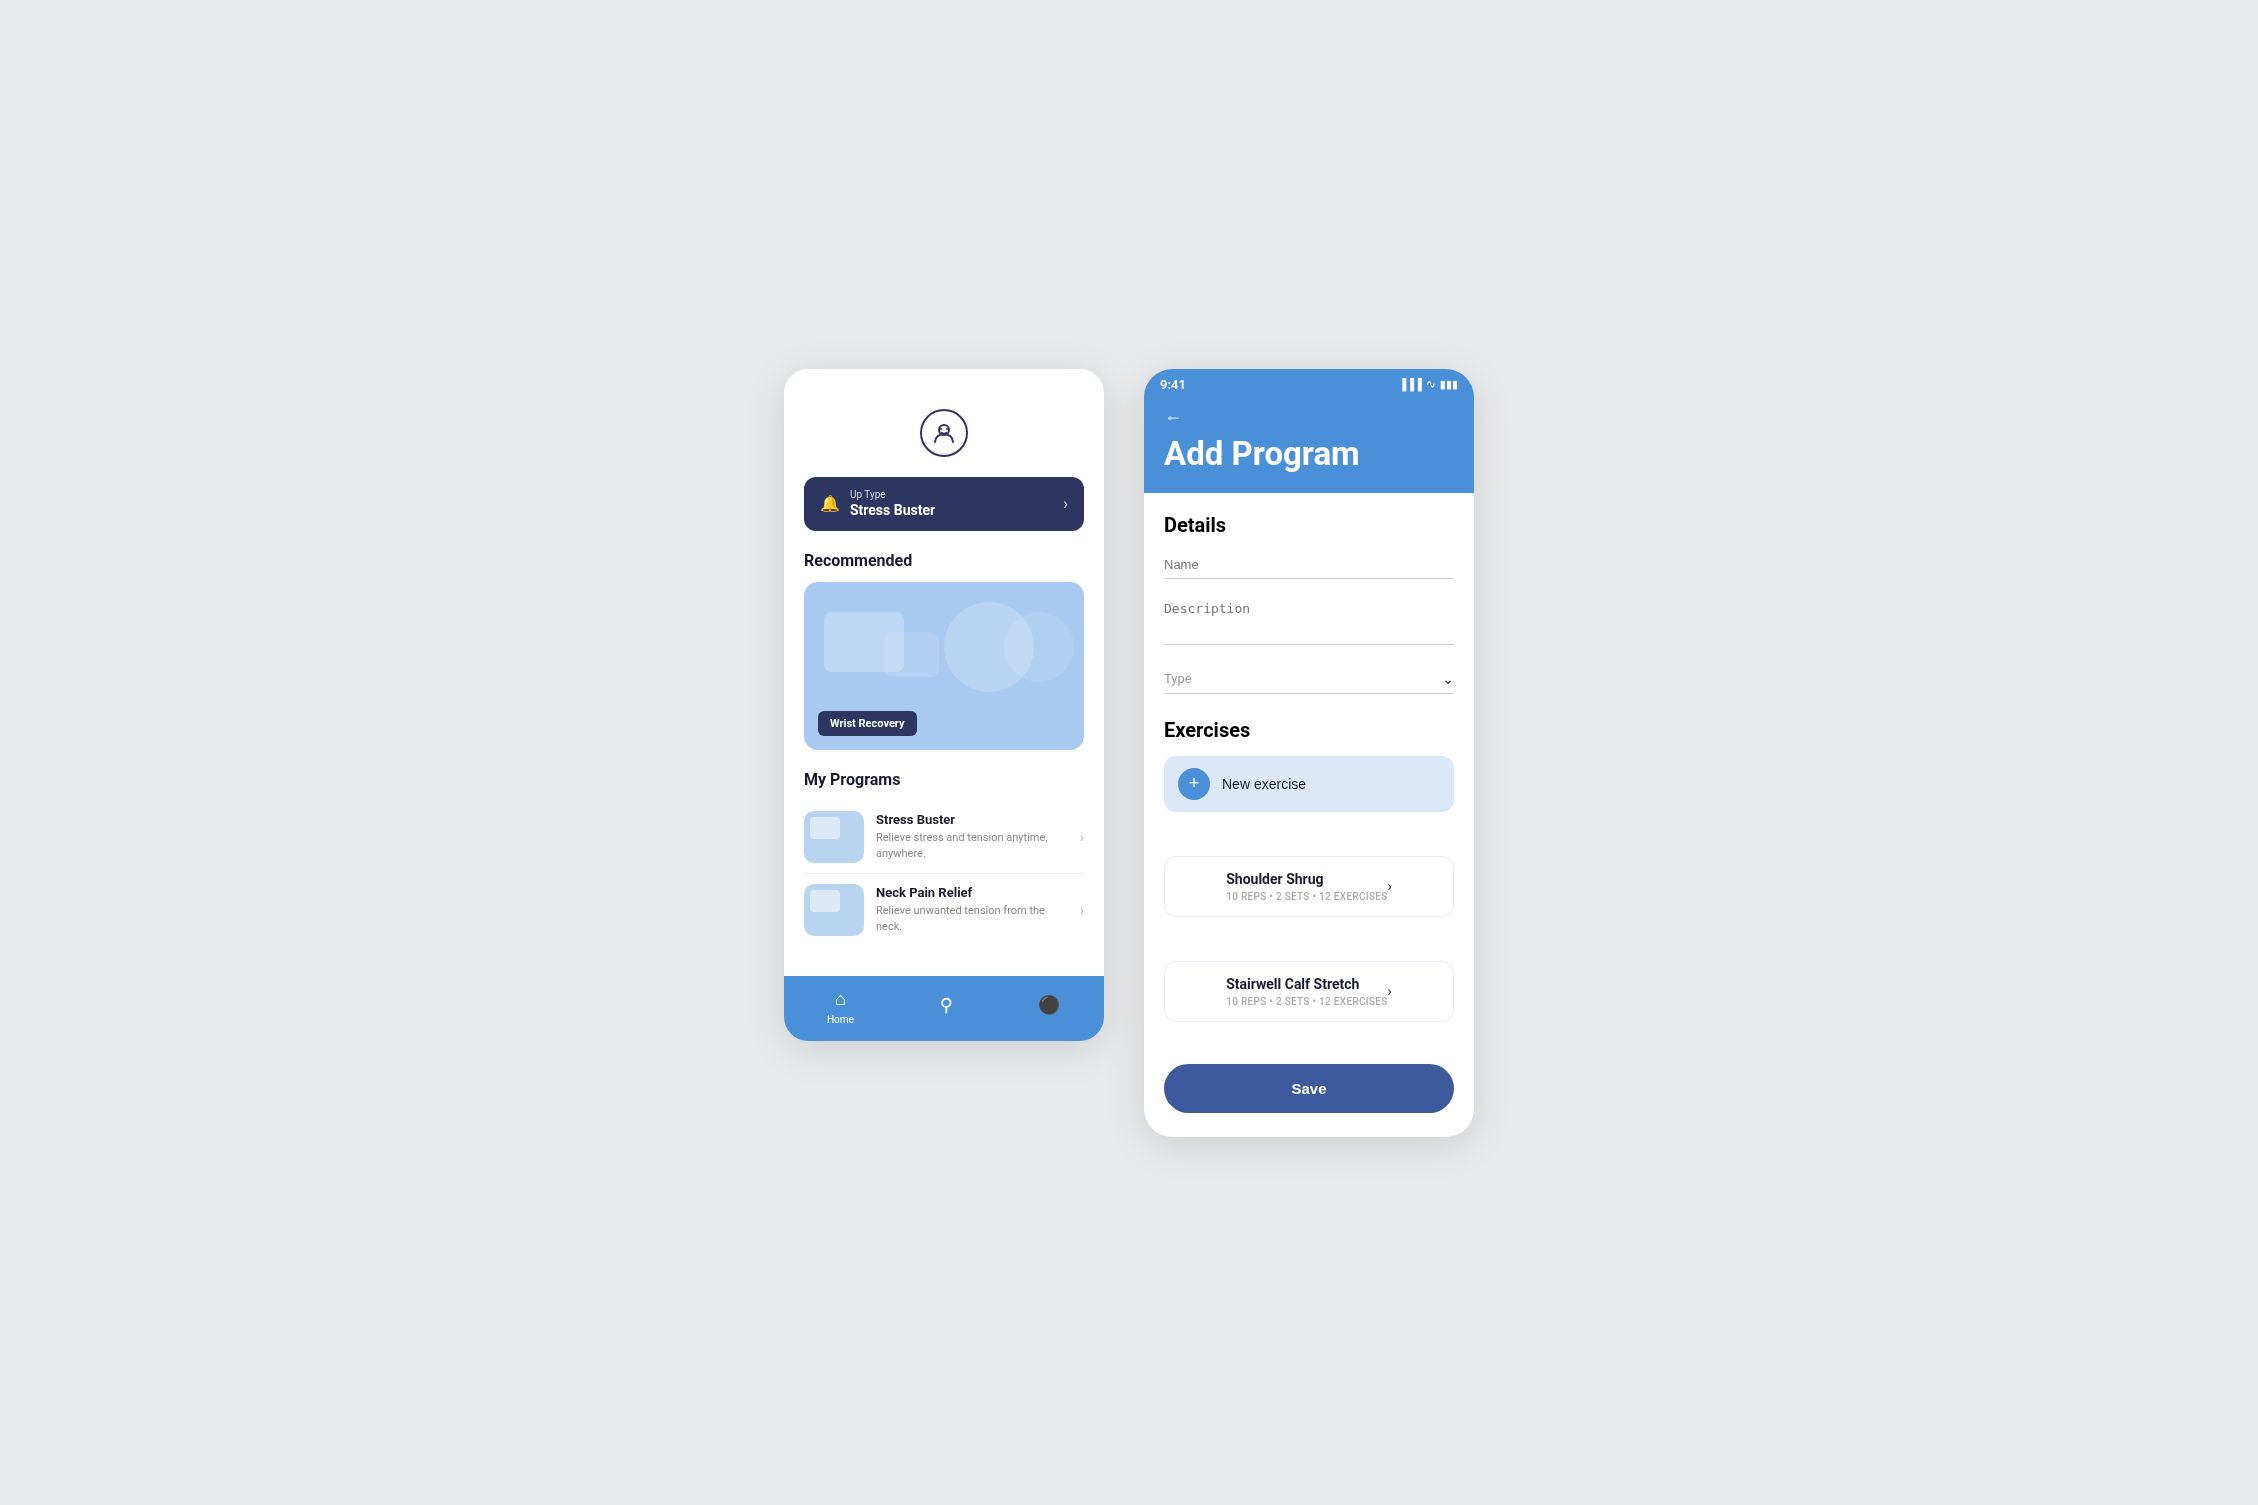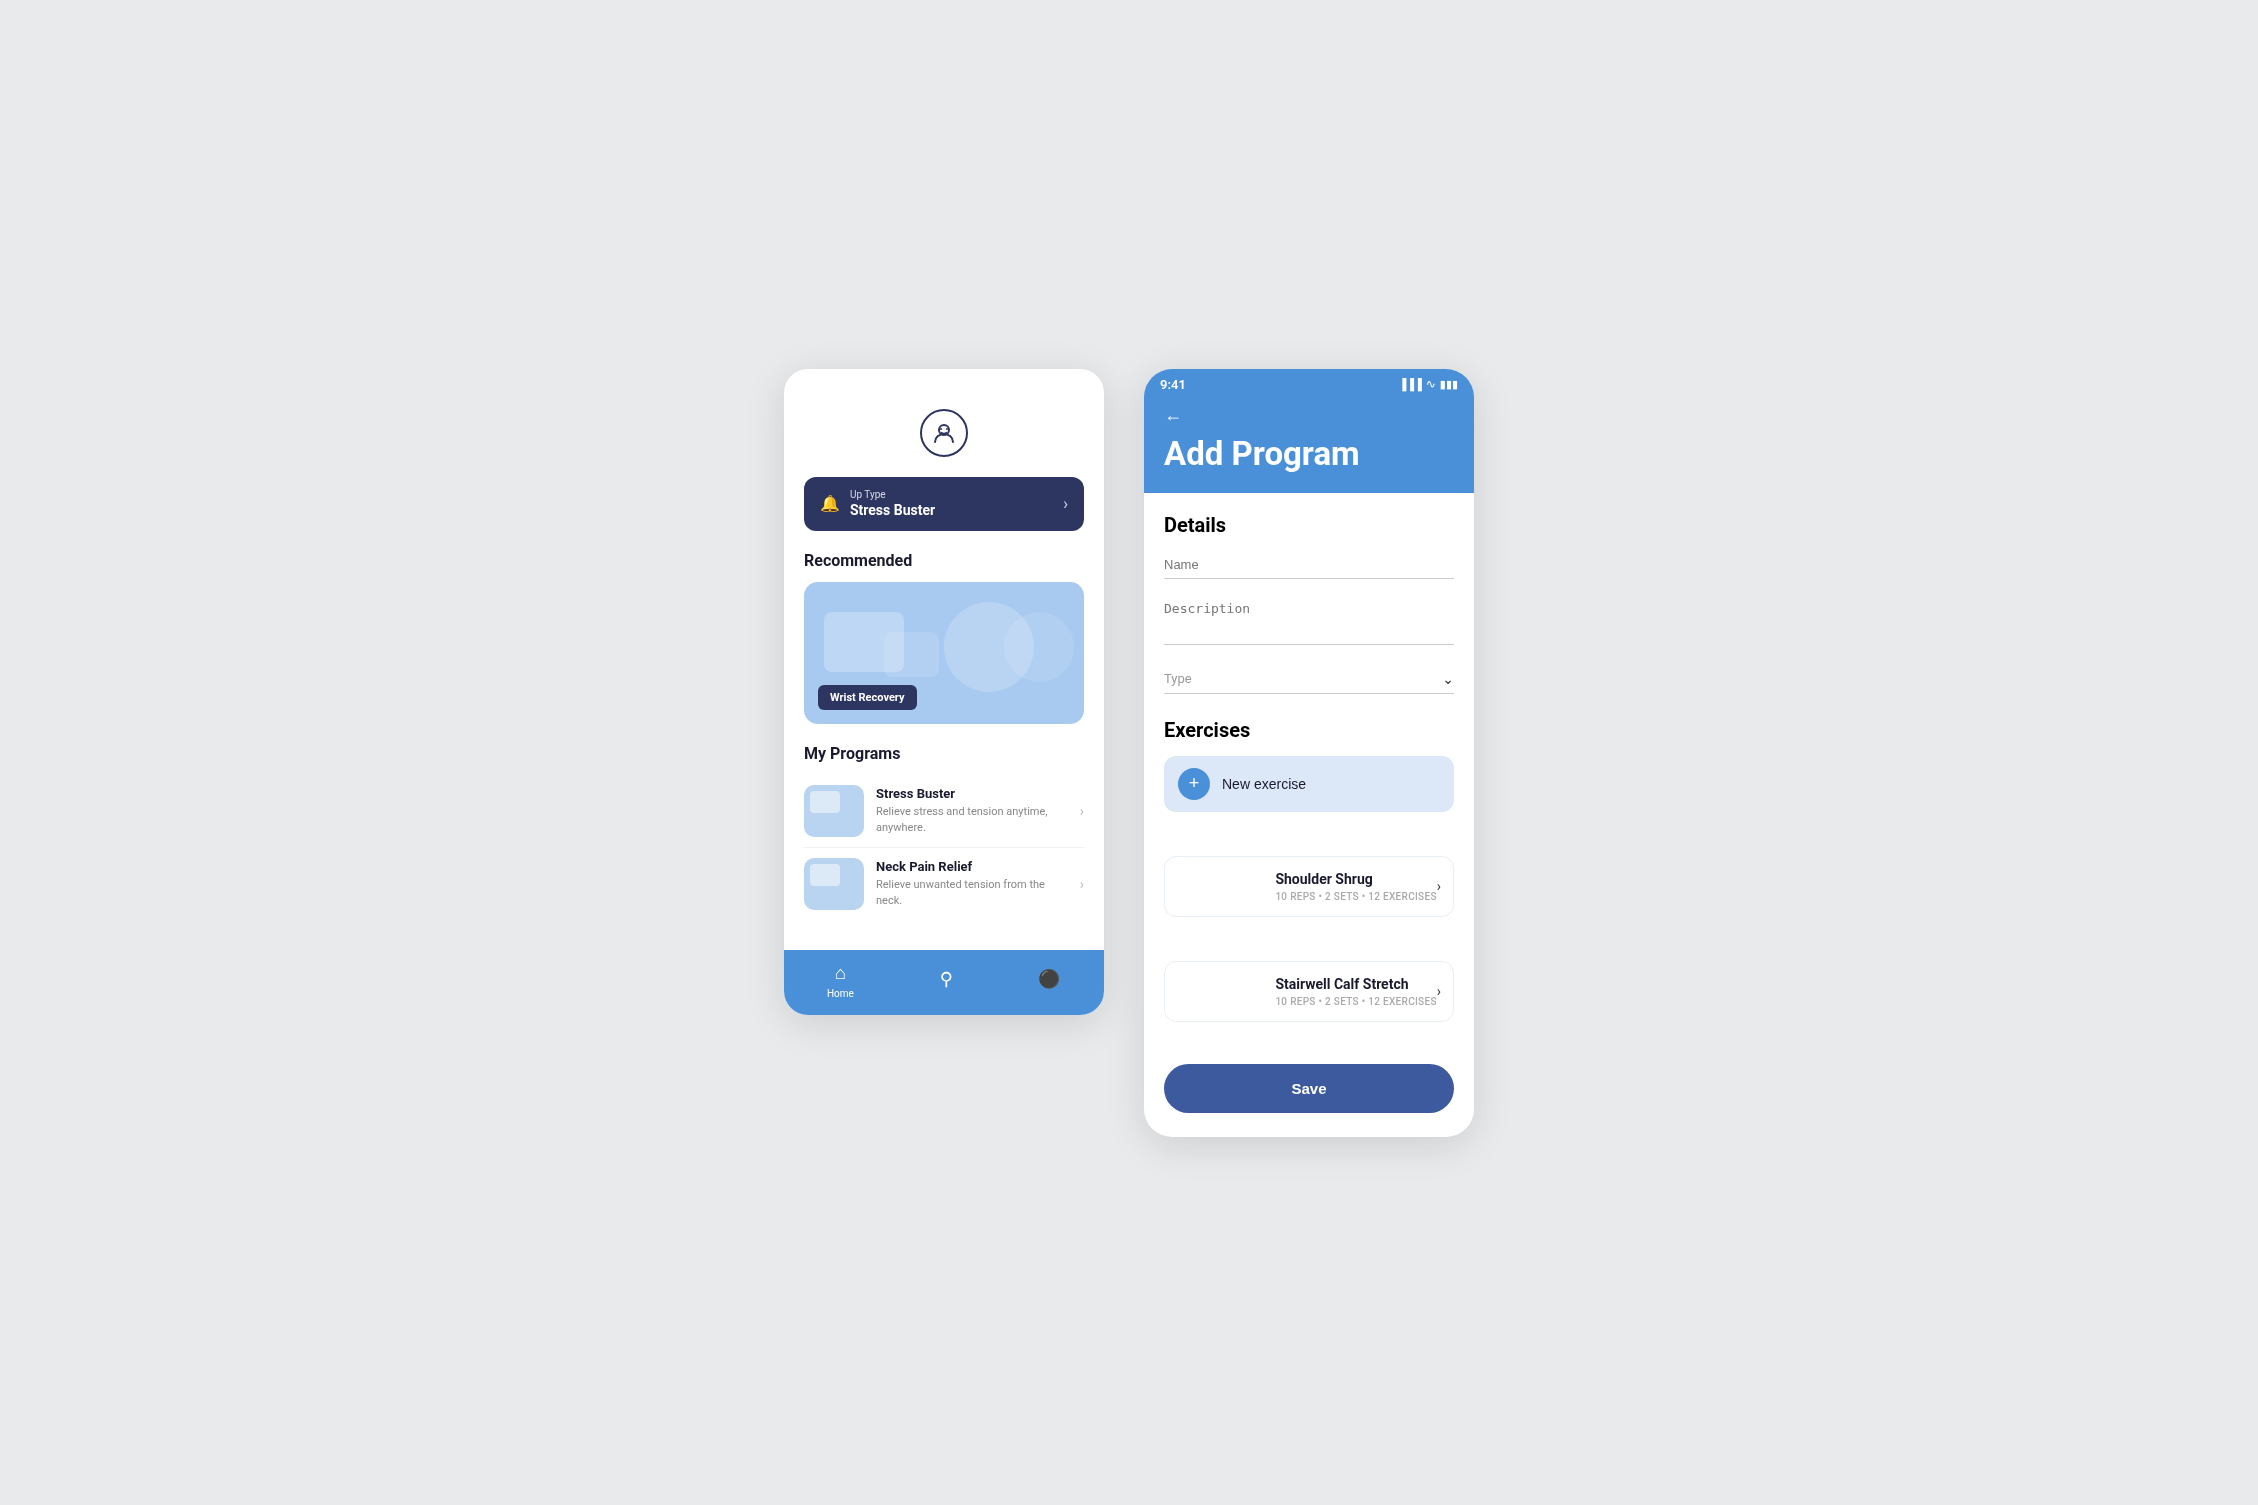--- a/index.html
+++ b/index.html
@@ -79,21 +79,21 @@
     }
     .section-title {
       font-size: 16px;
       font-weight: 700;
       color: #1a1a2e;
       margin-bottom: 12px;
     }
     .recommended-card {
       background: #a8caf0;
       border-radius: 14px;
-      height: 142px;
+      height: 168px;
       position: relative;
       margin-bottom: 20px;
       overflow: hidden;
     }
     .rec-card-bg-rect {
       position: absolute;
       background: rgba(255,255,255,0.25);
       border-radius: 8px;
     }
     .rec-card-bg-circle {
@@ -310,21 +310,21 @@
       font-size: 14px;
       font-weight: 400;
       color: #1a1a2e;
     }
     .exercise-card {
       background: #fff;
       border: 1.5px solid #e8eef5;
       border-radius: 12px;
       display: flex;
       align-items: center;
-      justify-content: flex-end;
+      justify-content: center;
       padding: 14px 12px;
       margin-bottom: 12px;
       cursor: pointer;
       margin-top: 44px;
     }
     .exercise-name {
       font-size: 14px;
       font-weight: 700;
       color: #1a1a2e;
       margin-bottom: 4px;

